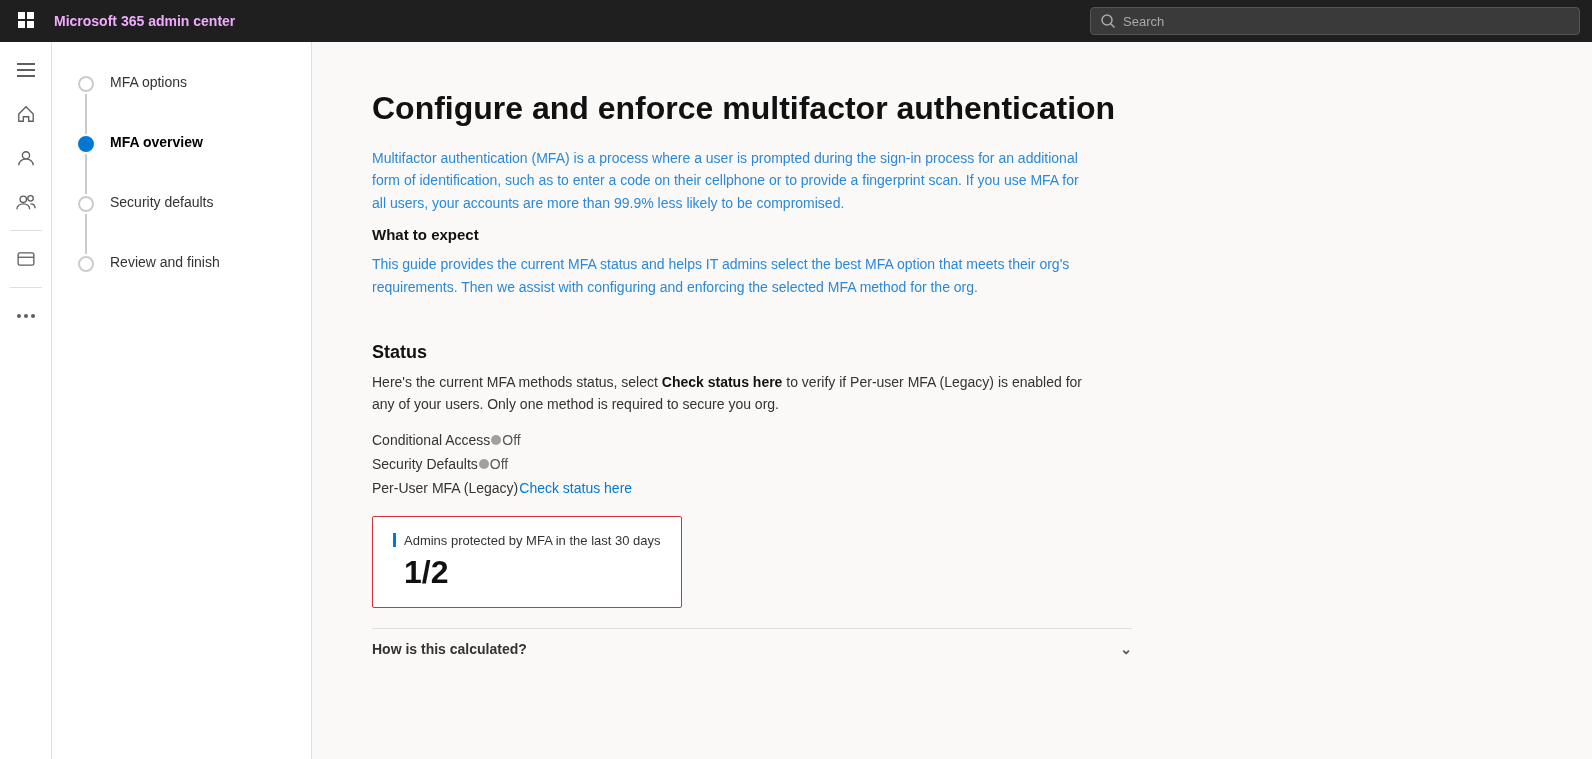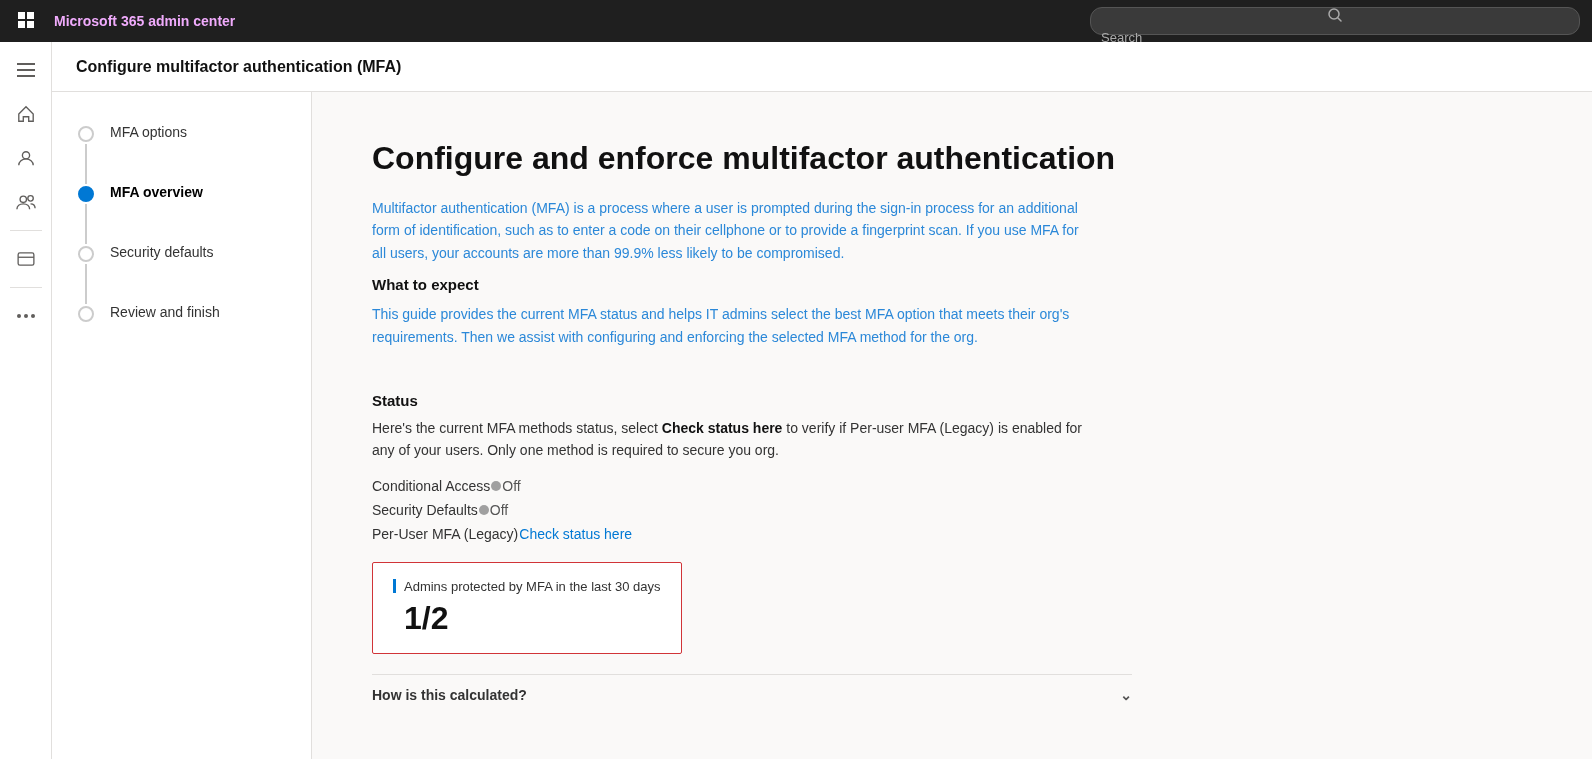--- a/index.html
+++ b/index.html
@@ -23,28 +23,27 @@
     }
     .top-bar-title {
       color: #f0abfc;
       font-size: 14px;
       font-weight: 600;
       flex: 1;
     }
     .top-bar-search {
       background: #3a3a3a;
       border: 1px solid #555;
-      border-radius: 12px;
+      border-radius: 4px;
       display: flex;
       align-items: center;
       padding: 0 10px;
       width: 490px;
       height: 28px;
       gap: 8px;
-      flex-direction: column;
     }
     .top-bar-search input {
       background: transparent;
       border: none;
       outline: none;
       color: #ccc;
       font-size: 13px;
       width: 100%;
     }
     .top-bar-search input::placeholder { color: #aaa; }
@@ -274,21 +273,21 @@
       border-top: 1px solid #e1dfdd;
       max-width: 760px;
       font-size: 14px;
       color: #333;
       font-weight: 600;
     }
     .chevron-icon { color: #555; font-size: 14px; }
 
     
     .status-heading {
-      font-size: 15px;
+      font-size: 18px;
       font-weight: 700;
       color: #111;
       margin-bottom: 8px;
     }
     .status-description {
       font-size: 14px;
       color: #333;
       line-height: 1.6;
       margin-bottom: 16px;
       max-width: 720px;
@@ -358,23 +357,20 @@
       <svg width="18" height="6" viewBox="0 0 18 6" fill="none">
         <circle cx="2" cy="3" r="2" fill="#605e5c"></circle>
         <circle cx="9" cy="3" r="2" fill="#605e5c"></circle>
         <circle cx="16" cy="3" r="2" fill="#605e5c"></circle>
       </svg>
     </div>
   </div>
 
   <div class="content-area">
 
-    <div class="page-header">
-      <span class="page-title">Configure multifactor authentication (MFA)</span>
-    </div>
 
     <div class="two-panel">
 
       <div class="wizard-panel">
         <div class="wizard-steps">
 
           <div class="wizard-step">
             <div class="step-indicator-col">
               <div class="step-circle"></div>
               <div class="step-line"></div>

